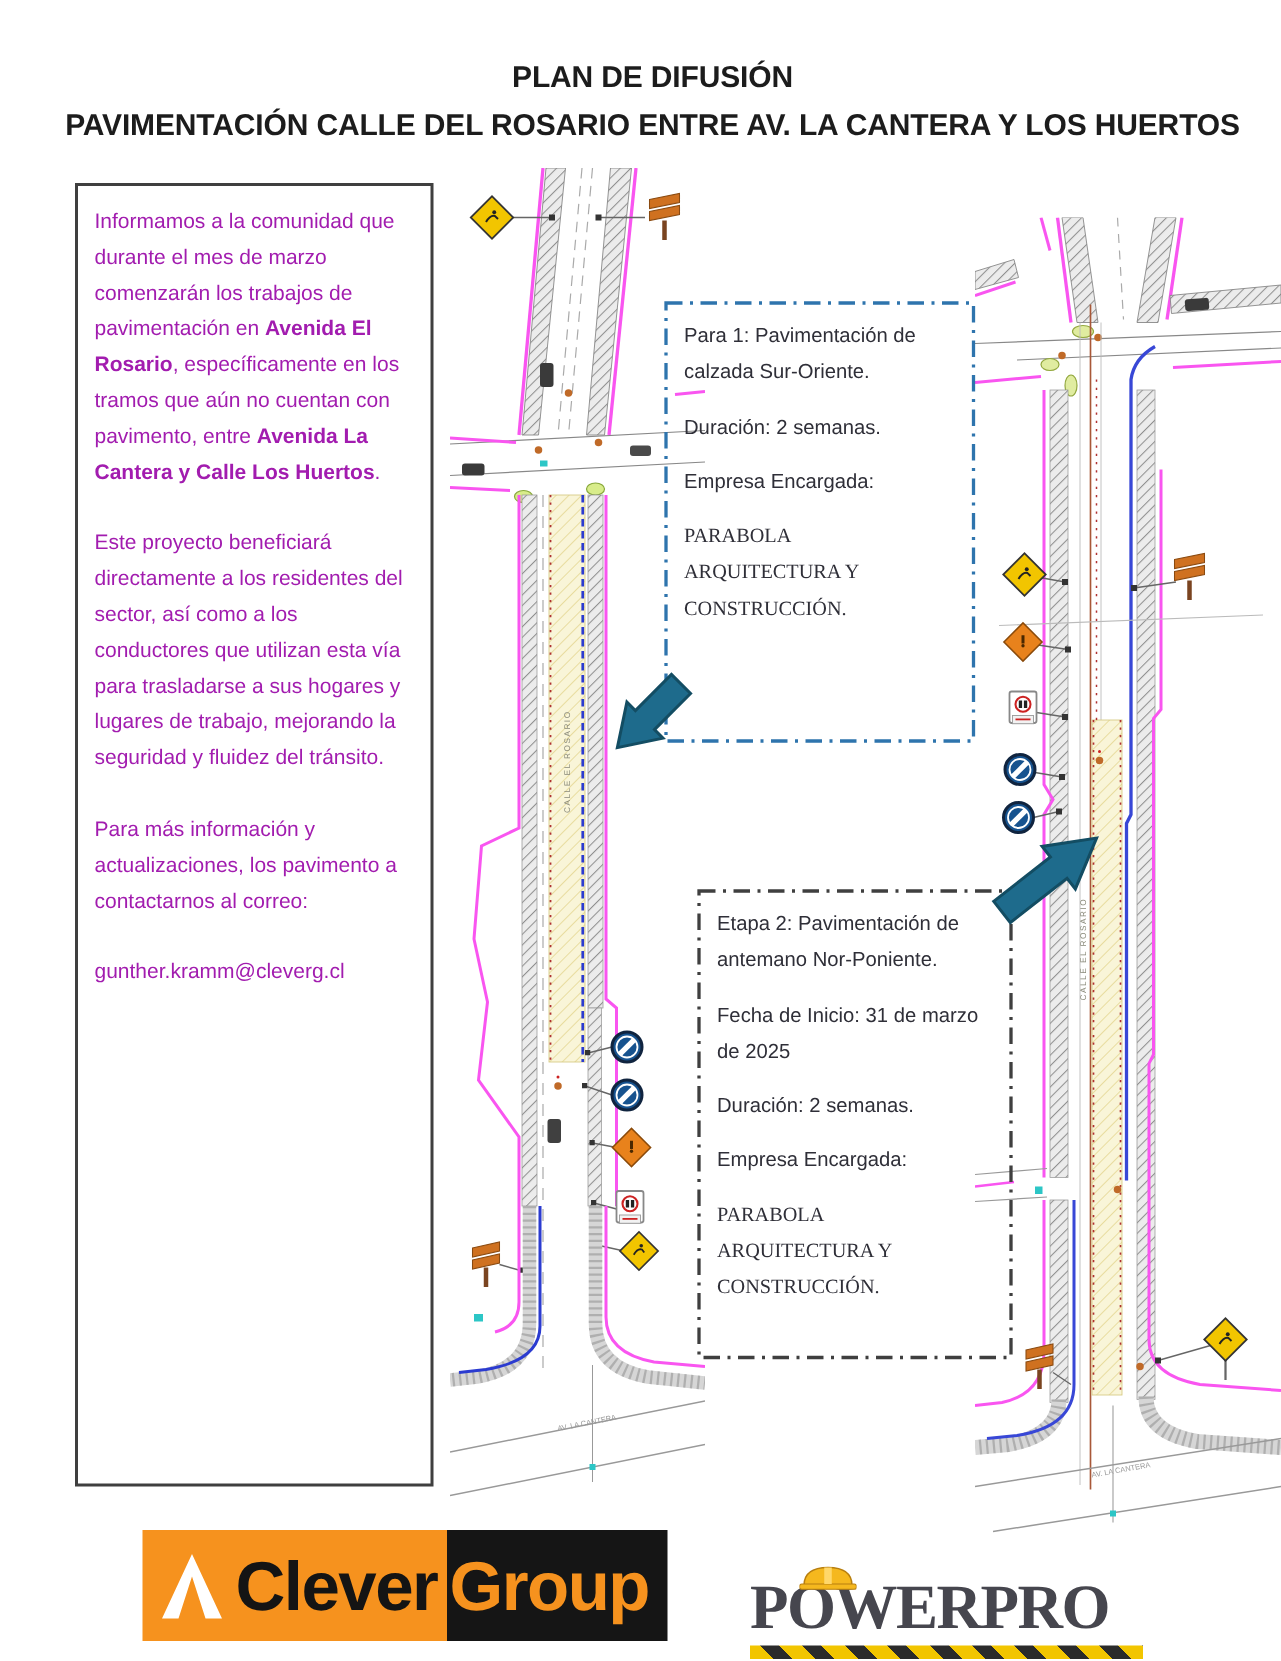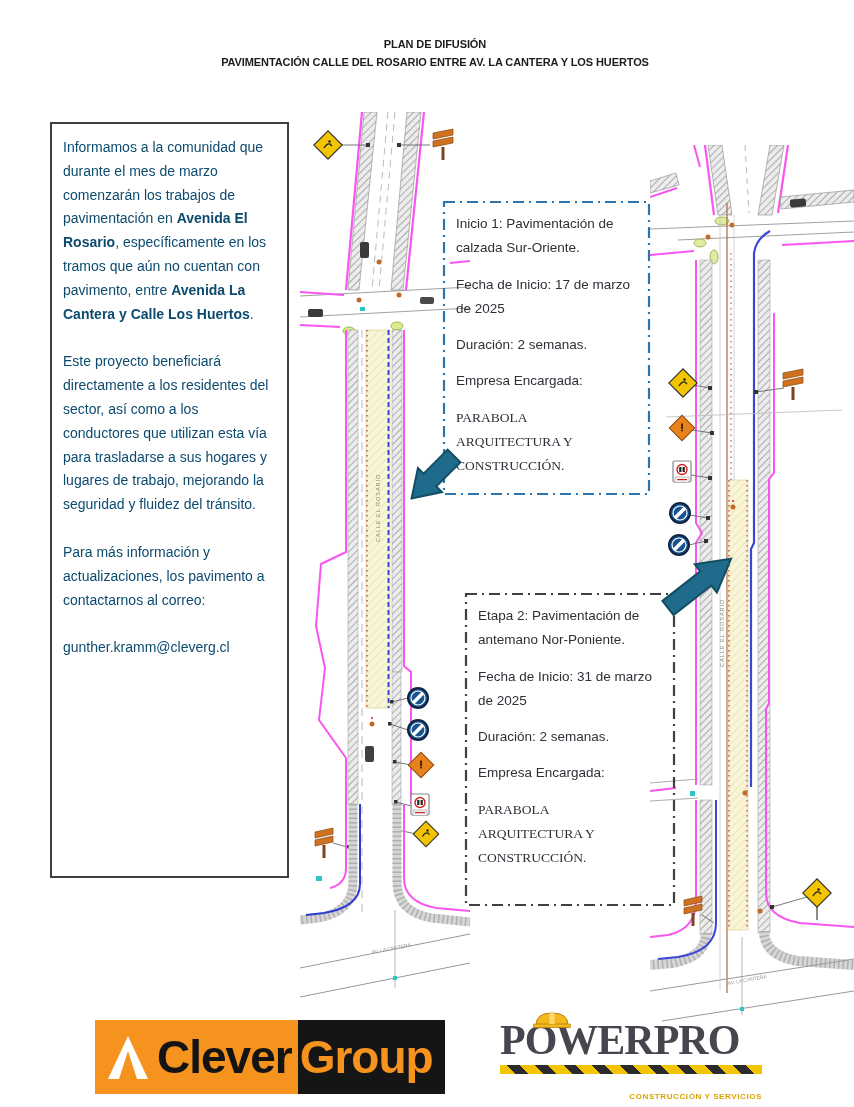--- a/index.html
+++ b/index.html
@@ -1,22 +1,22 @@
 <!DOCTYPE html>
 <html><head>
 <meta charset="utf-8">
 <style>
   html,body{margin:0;padding:0;background:#ffffff;}
   .page{position:relative;width:854px;height:1107px;background:#fff;overflow:hidden;
         font-family:"Liberation Sans",sans-serif;color:#2e2e36;}
   .title{position:absolute;left:40px;top:36px;width:790px;text-align:center;
-         font-weight:bold;font-size:11px;line-height:1.6;color:#1c1c1c;letter-spacing:-0.1px;}
-  .info-box{position:absolute;left:50px;top:122px;width:239px;height:756px;
+         font-weight:bold;font-size:20px;line-height:1.6;color:#1c1c1c;letter-spacing:-0.1px;}
+  .info-box{position:absolute;left:50px;top:122px;width:239px;height:869px;
             border:2px solid #3f3f3f;box-sizing:border-box;padding:12px 11px;
-            font-size:14px;line-height:1.7;color:#0c4a6e;}
+            font-size:14px;line-height:1.7;color:#a21caf;}
   .info-box p{margin:0 0 24px;}
   .info-box p:last-child{margin-bottom:0;}
   .etapa-box{position:absolute;box-sizing:border-box;padding:12px 14px;
              font-size:13.5px;line-height:1.8;color:#2f2f38;}
   .etapa-box p{margin:0 0 12px;}
   .etapa-box .company{max-width:160px;font-family:Liberation Serif, serif;}
   .dash-border{position:absolute;left:0;top:0;width:100%;height:100%;pointer-events:none;}
   #etapa1{left:442px;top:200px;width:209px;height:296px;}
   #etapa2{left:464px;top:592px;width:212px;height:315px;}
   .map{position:absolute;}
@@ -27,21 +27,21 @@
   #arrow2{left:652px;top:550px;}
   
   .clever-logo{position:absolute;left:95px;top:1020px;height:74px;display:flex;justify-content:space-between;}
   .clever-left{background:#f6921e;display:flex;align-items:center;padding:0 6px 0 10px;}
   .clever-left span{font-weight:bold;font-size:46px;color:#141414;letter-spacing:-1px;}
   .clever-right{background:#151515;display:flex;align-items:center;padding:0 12px 0 2px;}
   .clever-right span{font-weight:bold;font-size:46px;color:#f6921e;letter-spacing:-1px;}
   .clever-arrow{margin-right:6px;}
   
   .powerpro-logo{position:absolute;left:500px;top:1016px;width:270px;}
-  .pp-text-row{position:relative;display:inline-block;}
+  .pp-text-row{position:relative;display:inline-block;margin-top:32px;}
   .pp-name{font-family:"Liberation Serif",serif;font-weight:bold;font-size:42px;
            color:#46464e;letter-spacing:-1px;}
   .pp-hat{position:absolute;left:33px;top:-5px;}
   .pp-stripe{margin-top:1px;width:262px;height:9px;
              background:repeating-linear-gradient(45deg,#f2c500 0 11px,#2b2b2b 11px 20px);}
   .pp-tagline{width:262px;text-align:right;font-size:8px;font-weight:bold;
               color:#d9a400;letter-spacing:0.6px;margin-top:18px;}
 </style>
 </head>
 <body>
@@ -312,22 +312,21 @@
     <line x1="12" y1="876" x2="204" y2="846" stroke="#999" stroke-width="1"></line>
     <line x1="92" y1="792" x2="92" y2="870" stroke="#999" stroke-width="0.7"></line>
     <rect x="90" y="862" width="4" height="4" fill="#2cc6c6"></rect>
     <text transform="translate(78,840) rotate(-10)" font-size="5" fill="#999">AV. LA CANTERA</text>
   </svg>
 
   <div id="etapa1" class="etapa-box">
     <svg class="dash-border" viewBox="0 0 209 296" preserveAspectRatio="none">
       <rect x="2" y="2" width="205" height="292" fill="none" stroke-width="2.2" stroke-dasharray="11 5 2 5" stroke="#2e74ad"></rect>
     </svg>
-    <p>Inicio 1: Pavimentación de calzada Sur-Oriente.</p>
-    <p>Fecha de Inicio: 17 de marzo de 2025</p>
+    <p>Para 1: Pavimentación de calzada Sur-Oriente.</p>
     <p>Duración: 2 semanas.</p>
     <p>Empresa Encargada:</p>
     <p class="company">PARABOLA ARQUITECTURA Y CONSTRUCCIÓN.</p>
   </div>
 
   <div id="etapa2" class="etapa-box">
     <svg class="dash-border" viewBox="0 0 212 315" preserveAspectRatio="none">
       <rect x="2" y="2" width="208" height="311" fill="none" stroke-width="2.2" stroke-dasharray="11 5 2 5" stroke="#3f3f3f"></rect>
     </svg>
     <p>Etapa 2: Pavimentación de antemano Nor-Poniente.</p>

